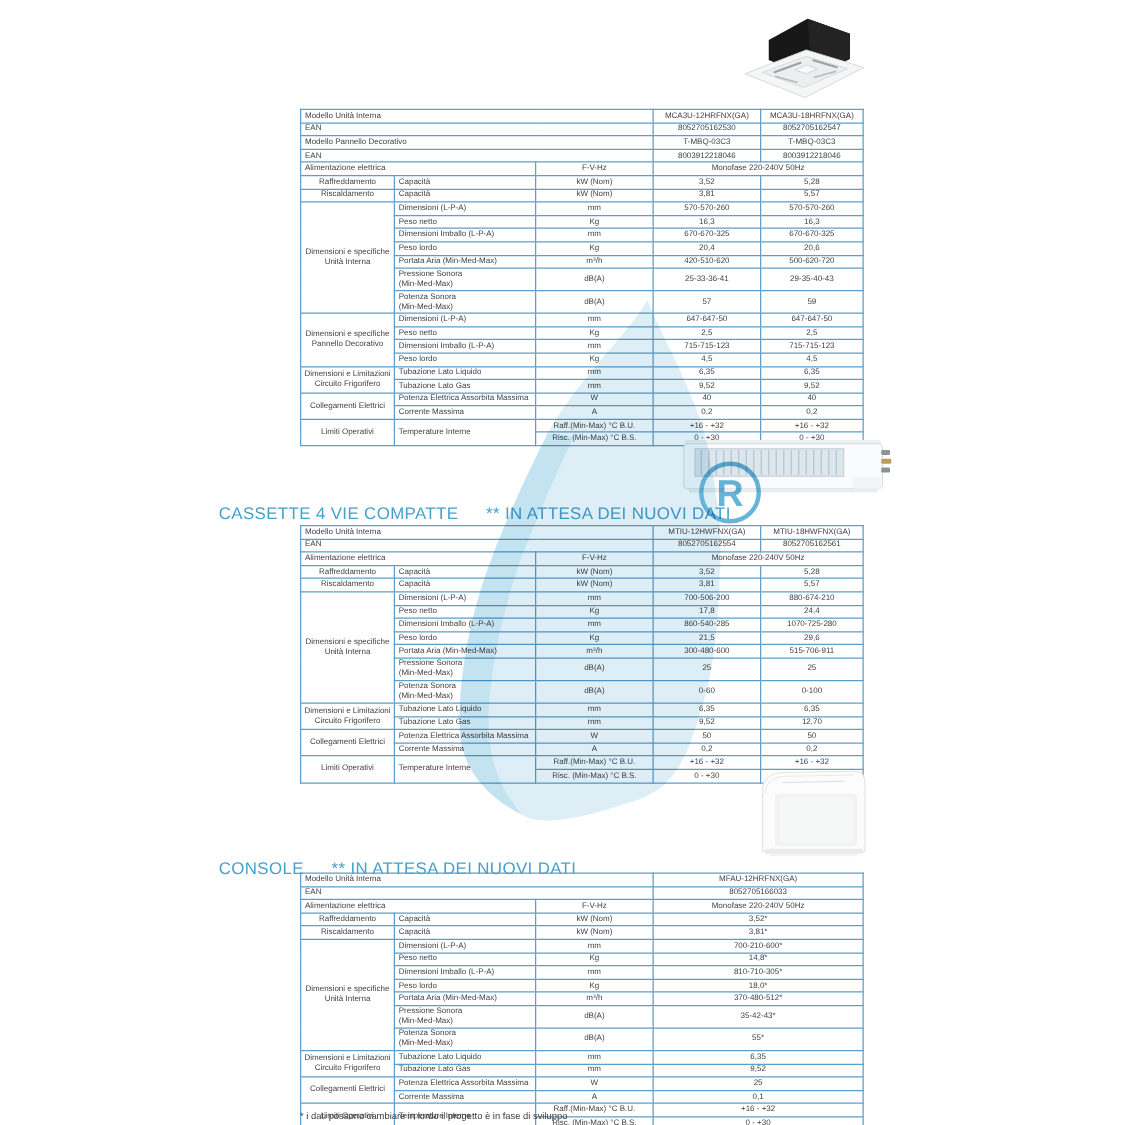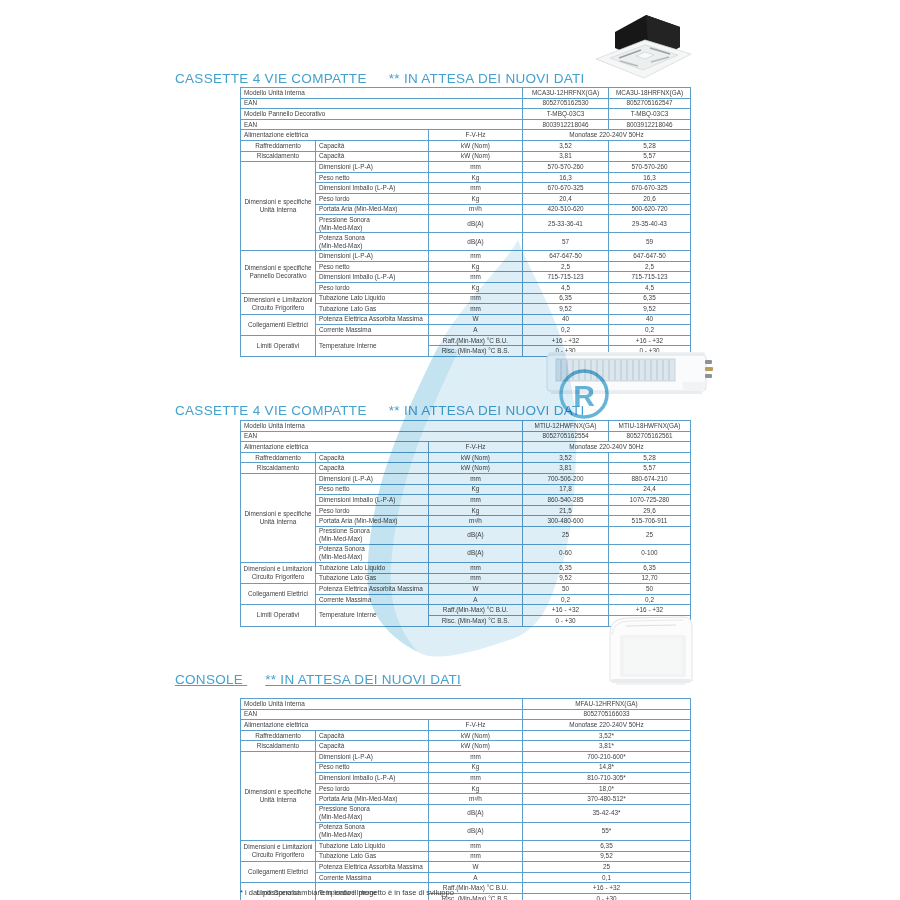--- a/index.html
+++ b/index.html
@@ -28,24 +28,20 @@
   .product-img{position:absolute;}
   
   .watermark{position:absolute; left:318px; top:222px; width:305px; height:450px;
              mix-blend-mode:multiply; opacity:.92; pointer-events:none;}
 </style>
 </head>
 <body>
 
 <div class="page">
 
-  <h2 class="sec-title" style="top:60px;">
-    <span>CASSETTE 4 VIE COMPATTE</span>
-    <span class="note">** IN ATTESA DEI NUOVI DATI</span>
-  </h2>
 
   <svg class="product-img" style="left:593px; top:2px;" width="102" height="82" viewBox="0 0 102 82">
     <polygon points="22,30 53,13 87,25 87,45 57,61 22,46" fill="#171717"></polygon>
     <polygon points="53,13 87,25 87,45 57,61 55,40" fill="#232323"></polygon>
     <polygon points="3,57 52,38 98,52 51,76" fill="#f5f6f6" stroke="#d7d9da" stroke-width="0.8"></polygon>
     <polygon points="17,56 52,43 85,53 50,68" fill="#eceeef" stroke="#ccd1d3" stroke-width="0.6"></polygon>
     <line x1="26" y1="56" x2="48" y2="48" stroke="#9aa1a5" stroke-width="1.6"></line>
     <line x1="57" y1="46" x2="77" y2="52" stroke="#9aa1a5" stroke-width="1.6"></line>
     <line x1="58" y1="60" x2="76" y2="55" stroke="#b4babd" stroke-width="1.4"></line>
     <line x1="27" y1="59" x2="45" y2="64" stroke="#b4babd" stroke-width="1.4"></line>
@@ -370,21 +366,21 @@
           <td class="center">+16 - +32</td>
         </tr>
         <tr>
           <td class="center">Risc. (Min-Max) °C B.S.</td>
           <td class="center">0 - +30</td>
           <td class="center">0 - +30</td>
         </tr>
       </tbody>
   </table>
 
-  <h2 class="sec-title" style="top:661px;text-decoration:underline;">
+  <h2 class="sec-title" style="top:676px;">
     <span>CONSOLE</span>
     <span class="note">** IN ATTESA DEI NUOVI DATI</span>
   </h2>
 
   <svg class="product-img" style="left:596px; top:611px;" width="104" height="77" viewBox="0 0 104 77">
     <path d="M14,70 L14,22 Q14,8 30,7 L88,6 Q96,6 96,16 L96,70 Z" fill="#fcfcfc" stroke="#e2e4e5" stroke-width="1"></path>
     <path d="M16,24 Q17,11 32,10 L87,9" fill="none" stroke="#e8eaeb" stroke-width="1"></path>
     <line x1="30" y1="15" x2="80" y2="14" stroke="#dddfe1" stroke-width="1"></line>
     <rect x="24" y="24" width="66" height="42" rx="3" fill="#f2f3f4"></rect>
     <rect x="28" y="27" width="58" height="36" fill="#f6f7f7"></rect>

